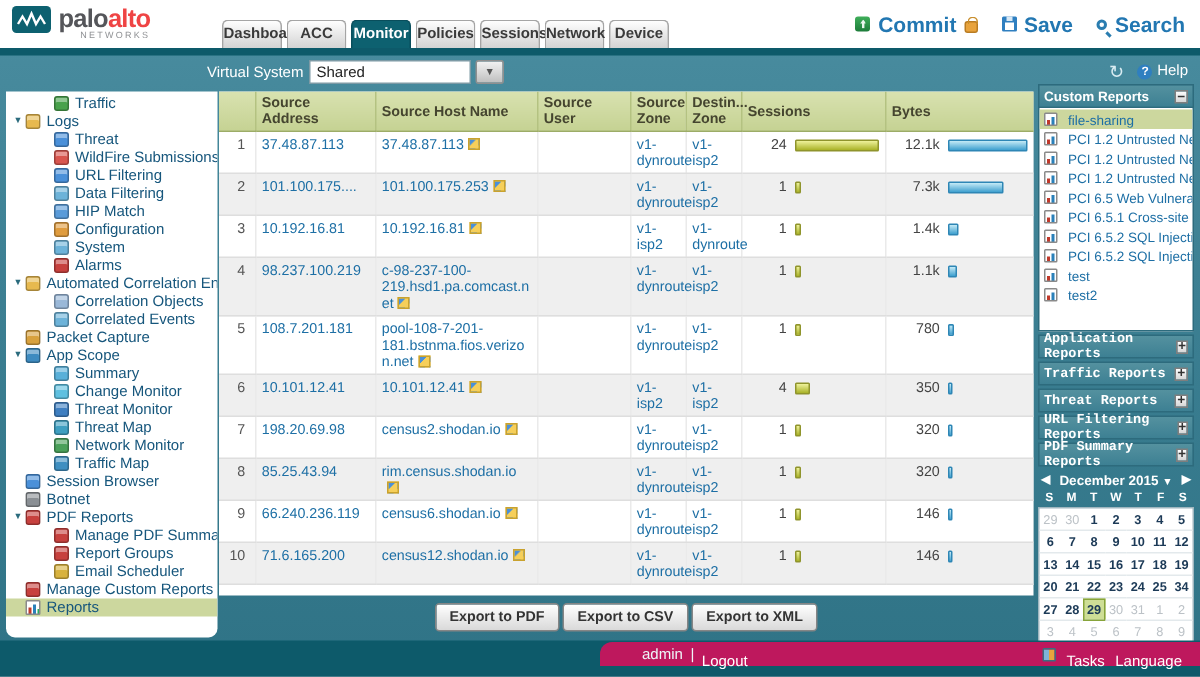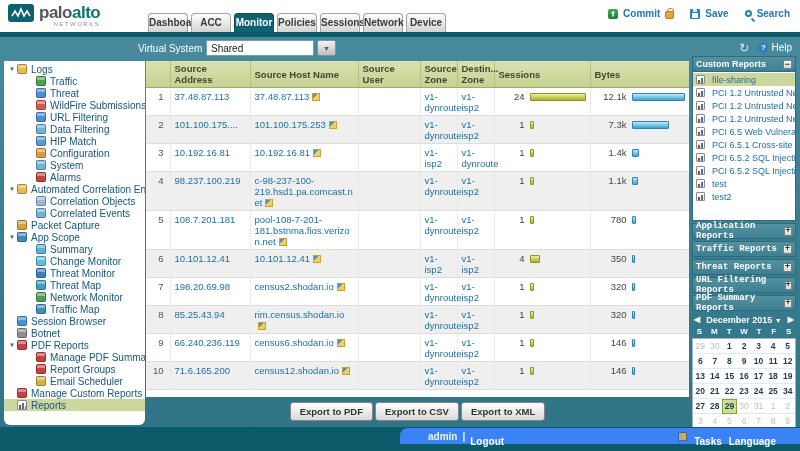--- a/index.html
+++ b/index.html
@@ -6,28 +6,28 @@
   *{box-sizing:border-box;}
   .page{position:relative;width:800px;height:451px;overflow:hidden;
         background:linear-gradient(180deg,#4a8da0 0%,#3d8093 40%,#2f7386 100%);
         font-family:"Liberation Sans",sans-serif;}
 
   
   .top{position:absolute;top:0;left:0;width:800px;height:32px;background:#fff;}
   .logo{position:absolute;left:8px;top:4px;display:flex;align-items:flex-start;gap:5px;}
   .logo-mark{width:26px;height:18px;background:#0d6170;border-radius:3px;display:flex;align-items:center;justify-content:center;}
   .brand{font-weight:bold;font-size:17px;color:#55565a;line-height:17px;letter-spacing:-.5px;}
-  .brand .alto{color:#0f766e;text-align:right;}
+  .brand .alto{color:#ef4444;text-align:right;}
   .brand-sub{font-size:6px;color:#8f9194;letter-spacing:1.5px;text-align:right;line-height:6px;}
   .tabs{position:absolute;left:148px;bottom:0;display:flex;gap:3px;}
   .tab{width:40px;height:19px;line-height:18px;text-align:center;font-size:10px;font-weight:bold;color:#3a3a3a;
        background:linear-gradient(#fefefe,#d3d3d3);border:1px solid #a5a5a5;border-bottom:none;
        border-radius:4px 4px 0 0;cursor:pointer;}
   .tab.active{background:#0d6170;color:#fff;border-color:#094e5c;}
-  .top-actions{position:absolute;right:10px;top:8px;display:flex;align-items:center;gap:5px;font-size:10px;}
+  .top-actions{position:absolute;right:10px;top:8px;display:flex;align-items:center;gap:5px;font-size:14px;}
   .top-actions a{color:#2277b2;text-decoration:none;font-weight:bold;}
   .ico-commit{width:10px;height:10px;background:linear-gradient(#3fae5a,#1d7c3a);border-radius:2px;display:inline-block;position:relative;}
   .ico-commit::after{content:"";position:absolute;left:3px;top:2px;width:4px;height:6px;background:#eaf6ee;clip-path:polygon(50% 0,100% 45%,70% 45%,70% 100%,30% 100%,30% 45%,0 45%);}
   .ico-lock{width:9px;height:8px;background:#e8a33d;border:1px solid #b97c22;border-radius:2px;position:relative;margin-top:3px;display:inline-block;}
   .ico-lock::before{content:"";position:absolute;left:1px;top:-4px;width:5px;height:4px;border:1.5px solid #c98f2e;border-bottom:none;border-radius:4px 4px 0 0;}
   .ico-save{width:10px;height:10px;background:#2f7fc0;border-radius:1px;position:relative;display:inline-block;}
   .ico-save::after{content:"";position:absolute;left:2px;top:4px;width:6px;height:5px;background:#fff;}
   .ico-save::before{content:"";position:absolute;left:3px;top:0;width:4px;height:3px;background:#d7e8f5;}
   .ico-mag{width:7px;height:7px;border:2px solid #2a7db0;border-radius:50%;position:relative;display:inline-block;}
   .ico-mag::after{content:"";position:absolute;left:5px;top:6px;width:2px;height:4px;background:#2a7db0;transform:rotate(-45deg);}
@@ -95,22 +95,22 @@
   .cal-title{cursor:pointer;}
   .cal-arrow{cursor:pointer;font-size:8px;}
   .cal-days{display:grid;grid-template-columns:repeat(7,1fr);color:#fff;font-weight:bold;font-size:8px;text-align:center;height:13px;line-height:13px;}
   .cal-grid{background:#fff;border:1px solid #9fb6bf;display:grid;grid-template-columns:repeat(7,1fr);}
   .cal-cell{height:15px;line-height:15px;text-align:center;font-size:8.5px;font-weight:bold;color:#1c3a57;border-bottom:1px solid #e3e9ec;cursor:pointer;}
   .cal-cell.muted{color:#bcc2c7;font-weight:normal;cursor:default;}
   .cal-cell.sel{background:#cede96;outline:1px solid #87a43a;outline-offset:-1px;}
 
   
   .footer{position:absolute;left:0;top:427px;width:800px;height:24px;background:#0d5a6a;}
-  .footer-bar{position:absolute;right:0;top:1px;width:400px;height:16px;background:#3b82f6;border-radius:8px 0 0 0;
-      display:flex;align-items:center;justify-content:space-between;padding:0 24px 0 28px;font-size:10px;color:#eef6f9;font-weight:bold;}
+  .footer-bar{position:absolute;right:0;top:1px;width:400px;height:16px;background:#be185d;border-radius:8px 0 0 0;
+      display:flex;align-items:center;justify-content:space-between;padding:0 12px 0 28px;font-size:10px;color:#eef6f9;}
   .footer-bar a{color:#fff;text-decoration:none;margin-top:10px;}
   .f-left{display:flex;gap:5px;align-items:center;}
   .f-right{display:flex;gap:7px;align-items:center;}
   .ico-tasks{width:9px;height:9px;display:inline-block;background:linear-gradient(90deg,#7fb4d9 50%,#e8a33d 50%);border:1px solid #3c6c80;border-radius:1px;}
 </style>
 </head>
 <body>
 
 <div class="page">
 
@@ -158,28 +158,28 @@
       <span class="ico-refresh">↻</span>
       <span class="help-wrap">
         <span class="ico-help">?</span>
         <span>Help</span>
       </span>
     </div>
   </div>
 
   <div class="sidebar" id="sidebar">
       <div class="tree-item">
+        <span class="tw lv1"></span>
+        <span class="ic" style="background-color: rgb(73, 162, 76);"></span>
+        <span>Traffic</span>
+      </div>
+      <div class="tree-item">
         <span class="tw lv0">▼</span>
         <span class="ic" style="background-color: rgb(231, 185, 79);"></span>
         <span>Logs</span>
-      </div>
-      <div class="tree-item">
-        <span class="tw lv1"></span>
-        <span class="ic" style="background-color: rgb(73, 162, 76);"></span>
-        <span>Traffic</span>
       </div>
       <div class="tree-item">
         <span class="tw lv1"></span>
         <span class="ic" style="background-color: rgb(74, 144, 217);"></span>
         <span>Threat</span>
       </div>
       <div class="tree-item">
         <span class="tw lv1"></span>
         <span class="ic" style="background-color: rgb(217, 86, 79);"></span>
         <span>WildFire Submissions</span>

